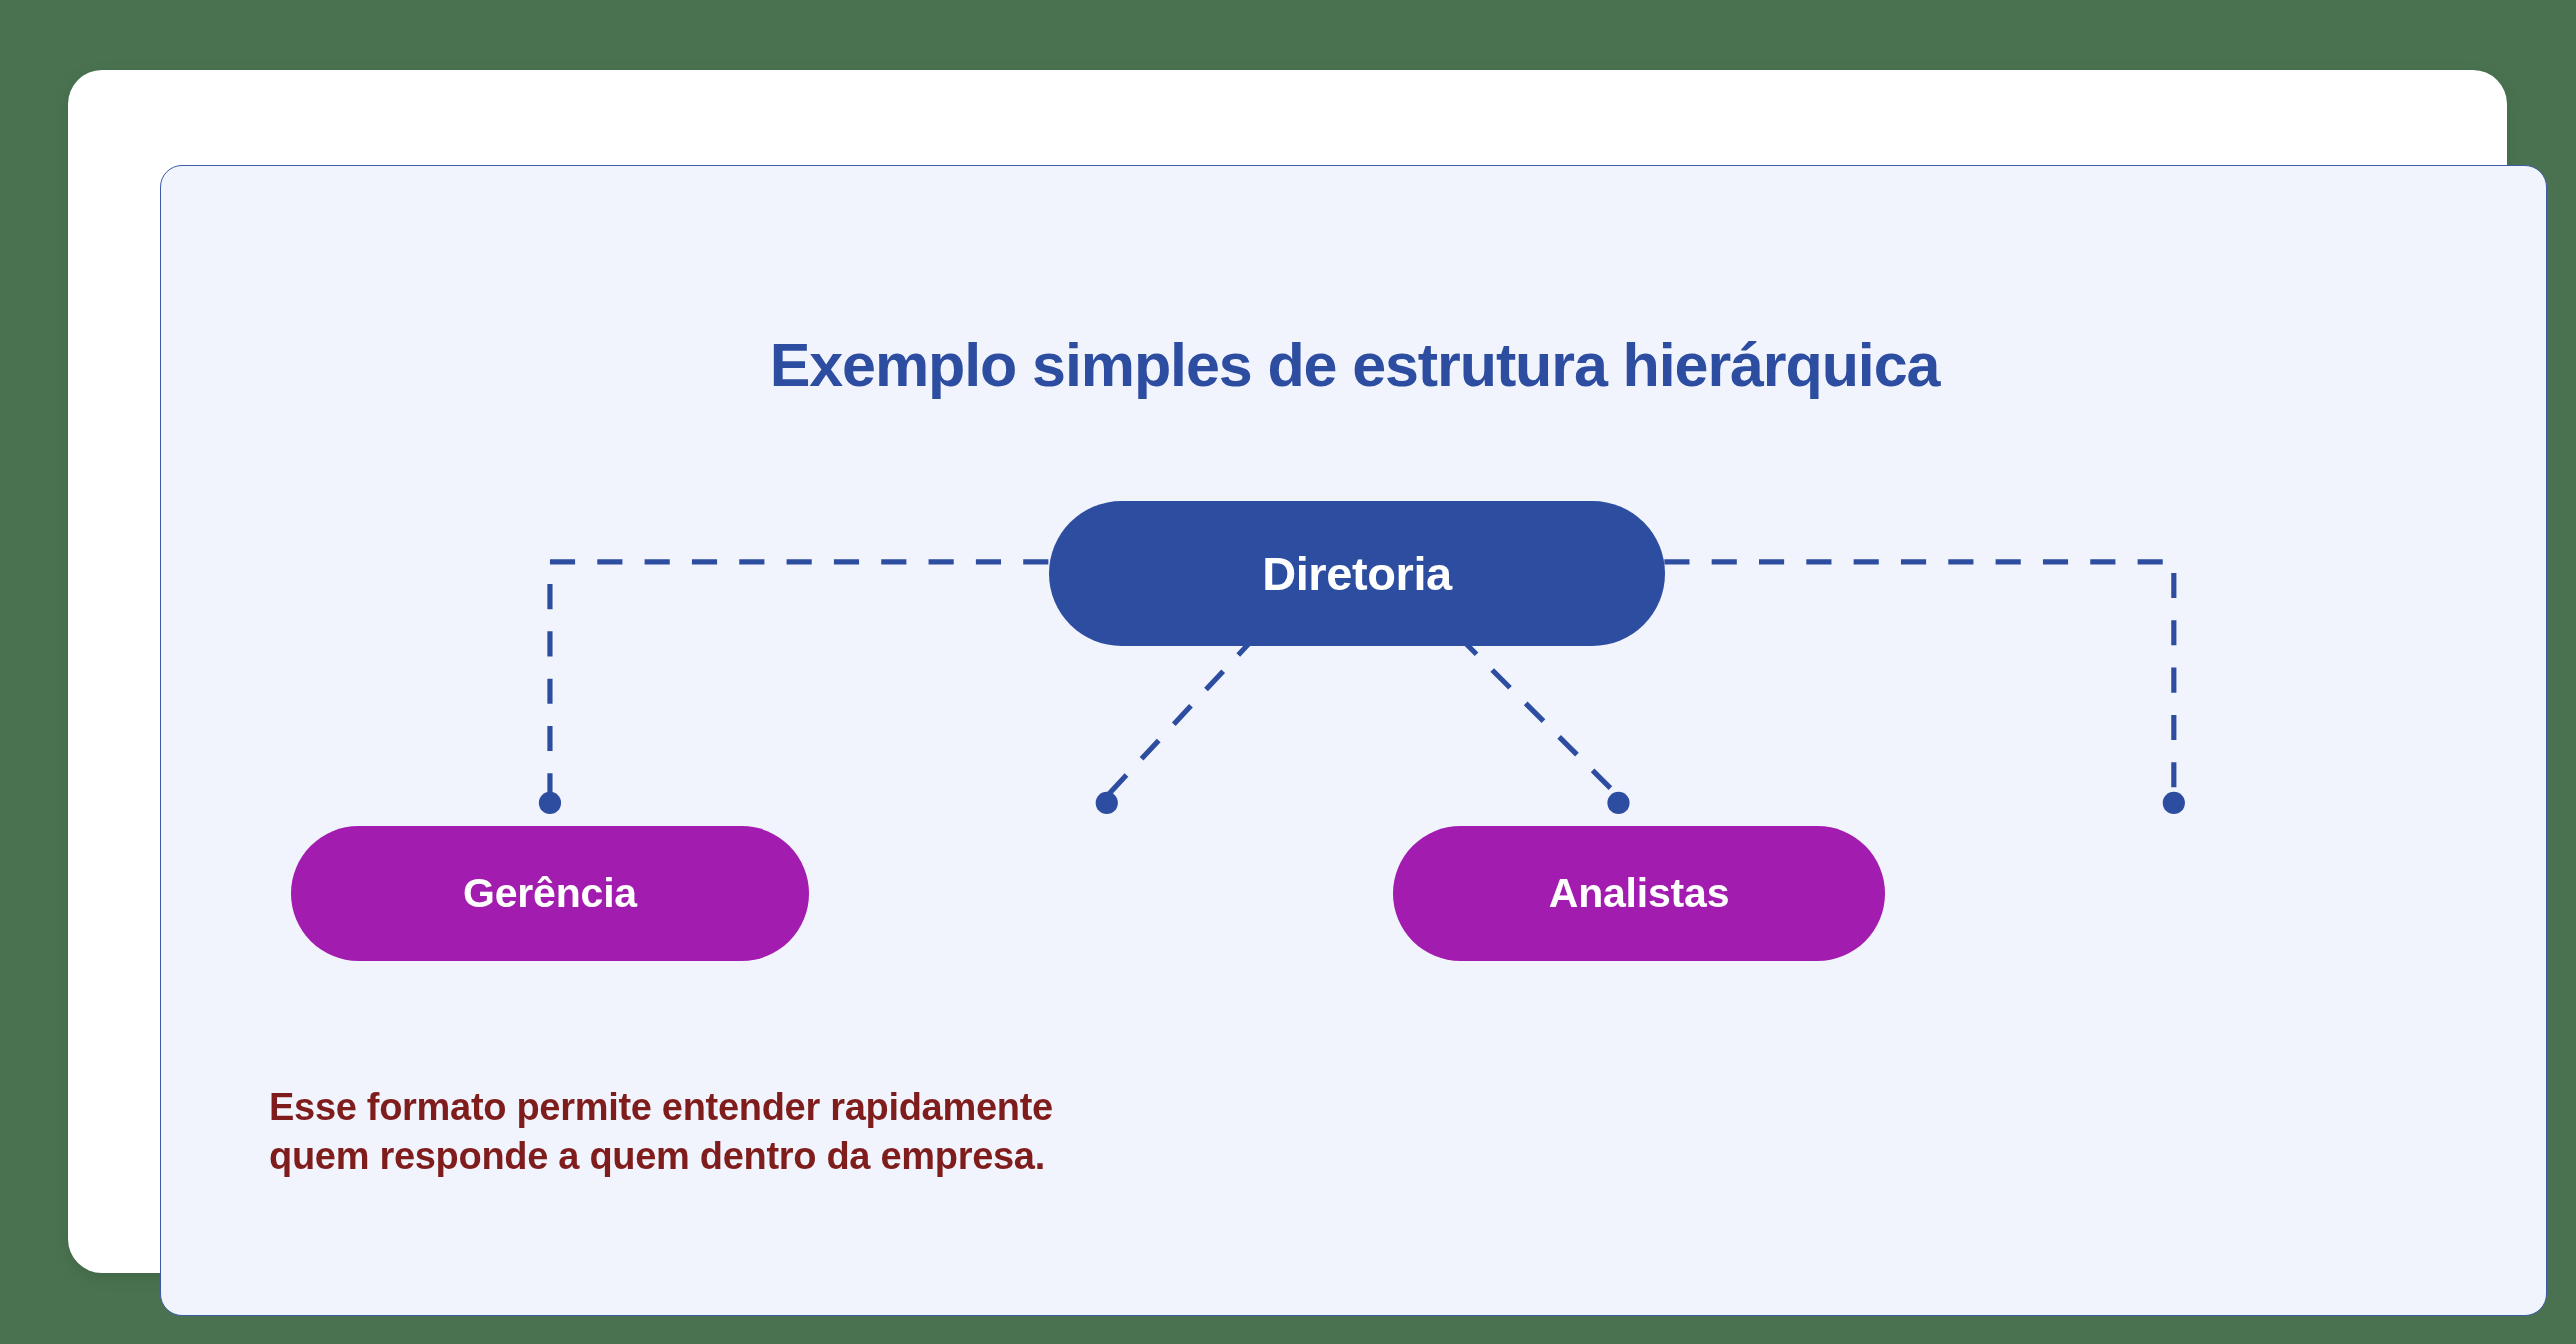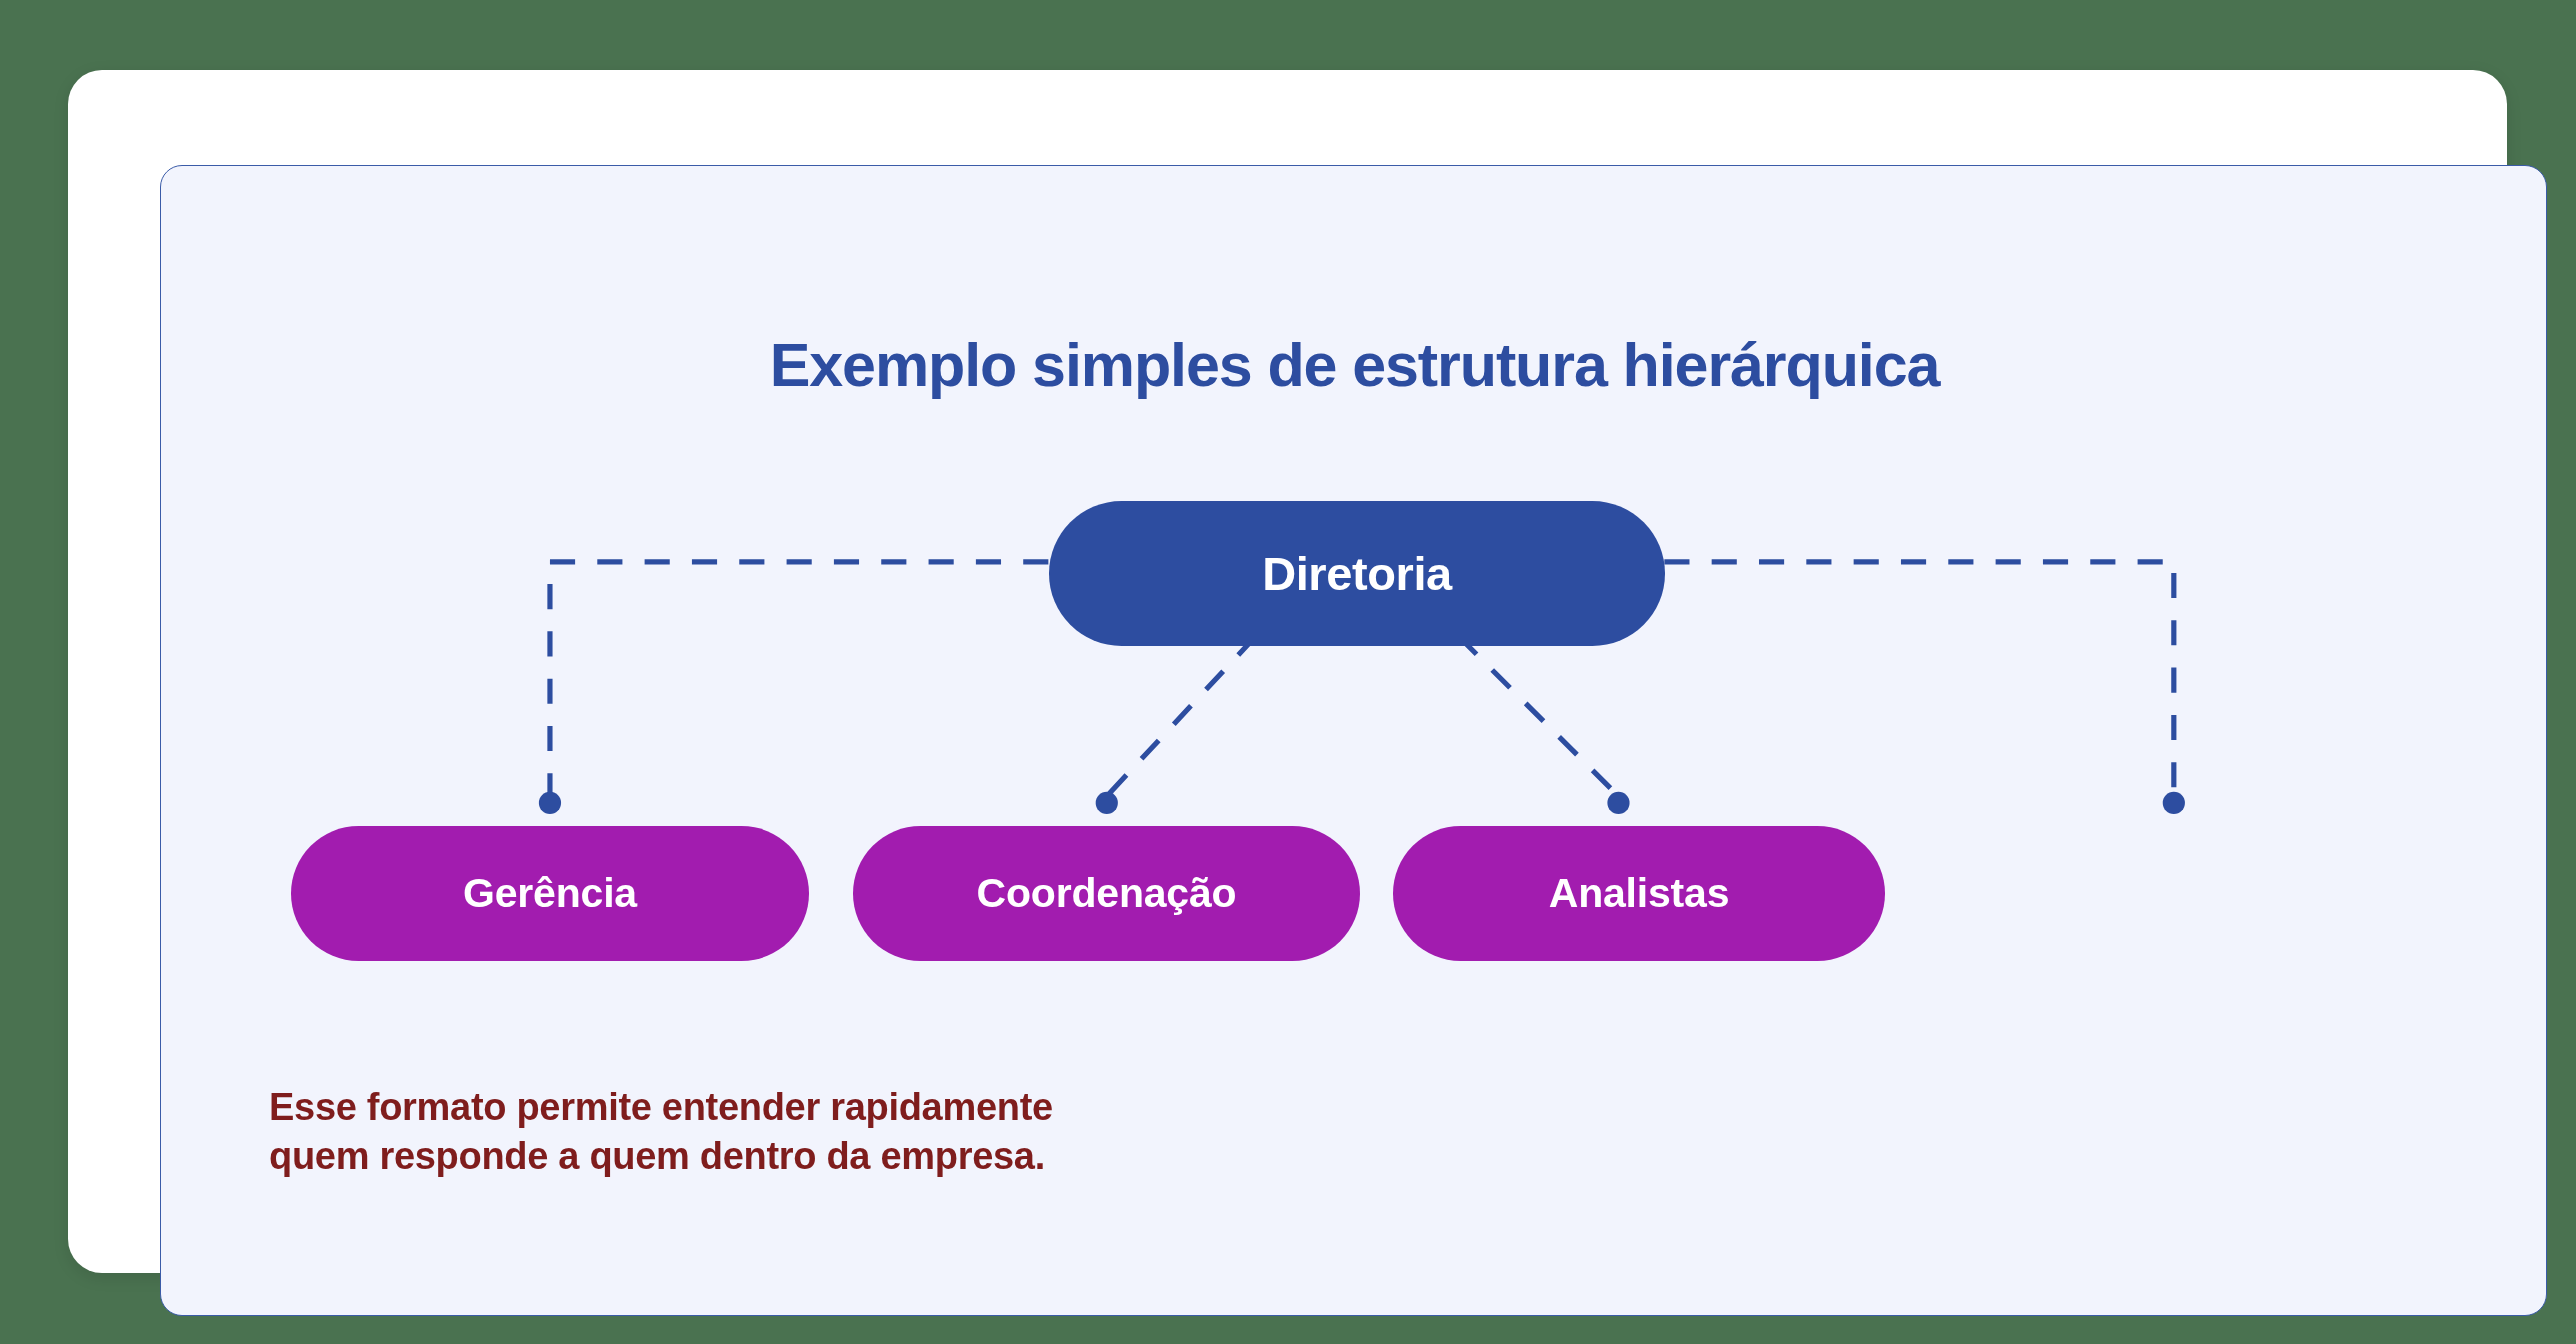--- a/index.html
+++ b/index.html
@@ -148,21 +148,20 @@
           <circle cx="1279" cy="861" r="15"></circle>
           <circle cx="1971" cy="861" r="15"></circle>
           <circle cx="2722" cy="861" r="15"></circle>
         </g>
       </svg>
 
       <div class="node node-root">Diretoria</div>
 
       <div class="node node-child node-child-0">Gerência</div>
 
-      <div class="node node-child node-child-1">Coordenação</div>
 
       <div class="node node-child node-child-2">Analistas</div>
 
 
       <div class="caption">
         <span class="caption-line">Esse formato permite entender rapidamente</span>
         <span class="caption-line">quem responde a quem dentro da empresa.</span>
       </div>
 
     </div>

